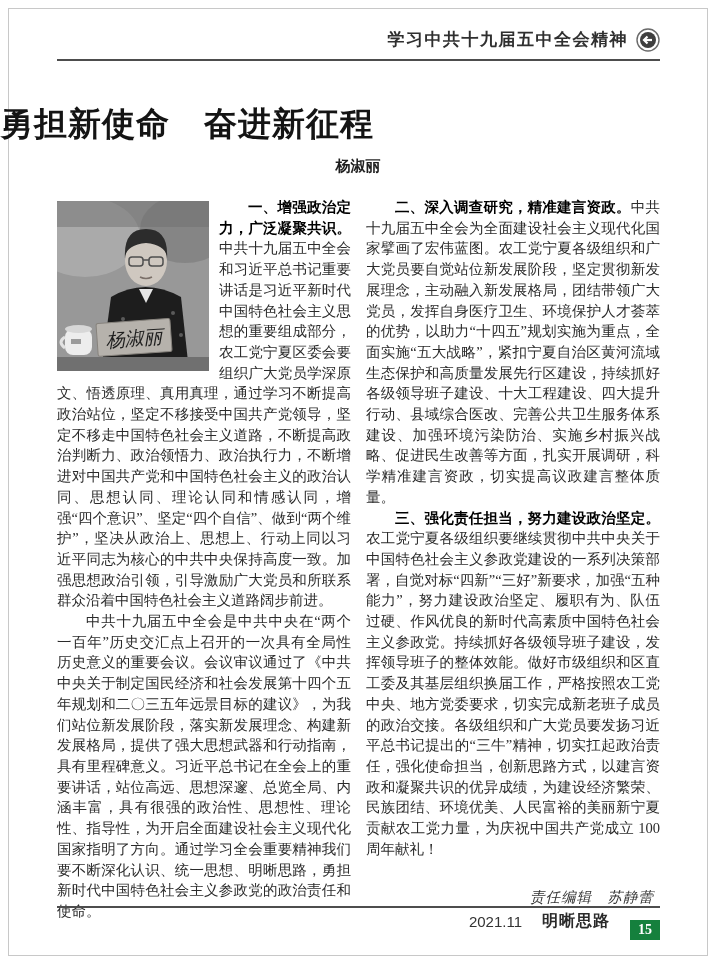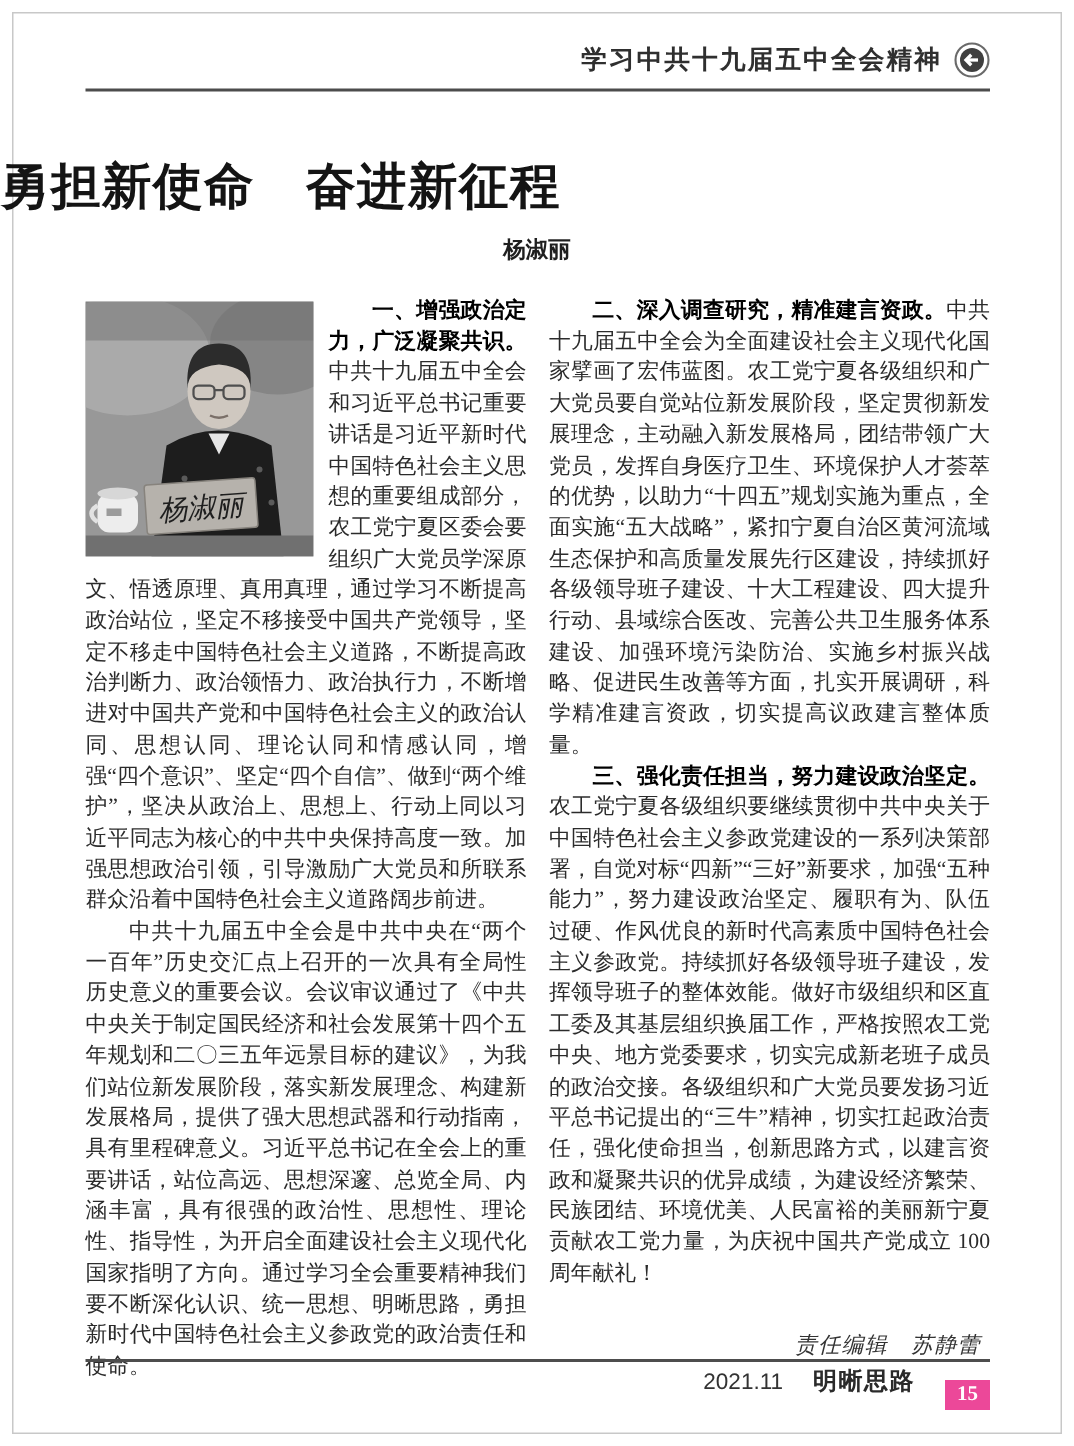--- a/index.html
+++ b/index.html
@@ -90,21 +90,21 @@
     font-family: "Liberation Sans", sans-serif;
     font-size: 15px; color: #333;
   }
   .journal-name {
     font-family: "Liberation Sans", sans-serif;
     font-weight: bold; font-size: 16px; color: #2a2a2a;
     letter-spacing: 1px;
   }
   .page-number-badge {
     width: 30px; height: 20px;
-    background: #ec4899; color: #fff;
+    background: #15803d; color: #fff;
     display: flex; align-items: center; justify-content: center;
     font-family: "Liberation Serif", serif;
     font-size: 14px; font-weight: bold;
     transform: translateY(8px);
   }
 </style>
 </head>
 <body>
 
 <div class="page">

